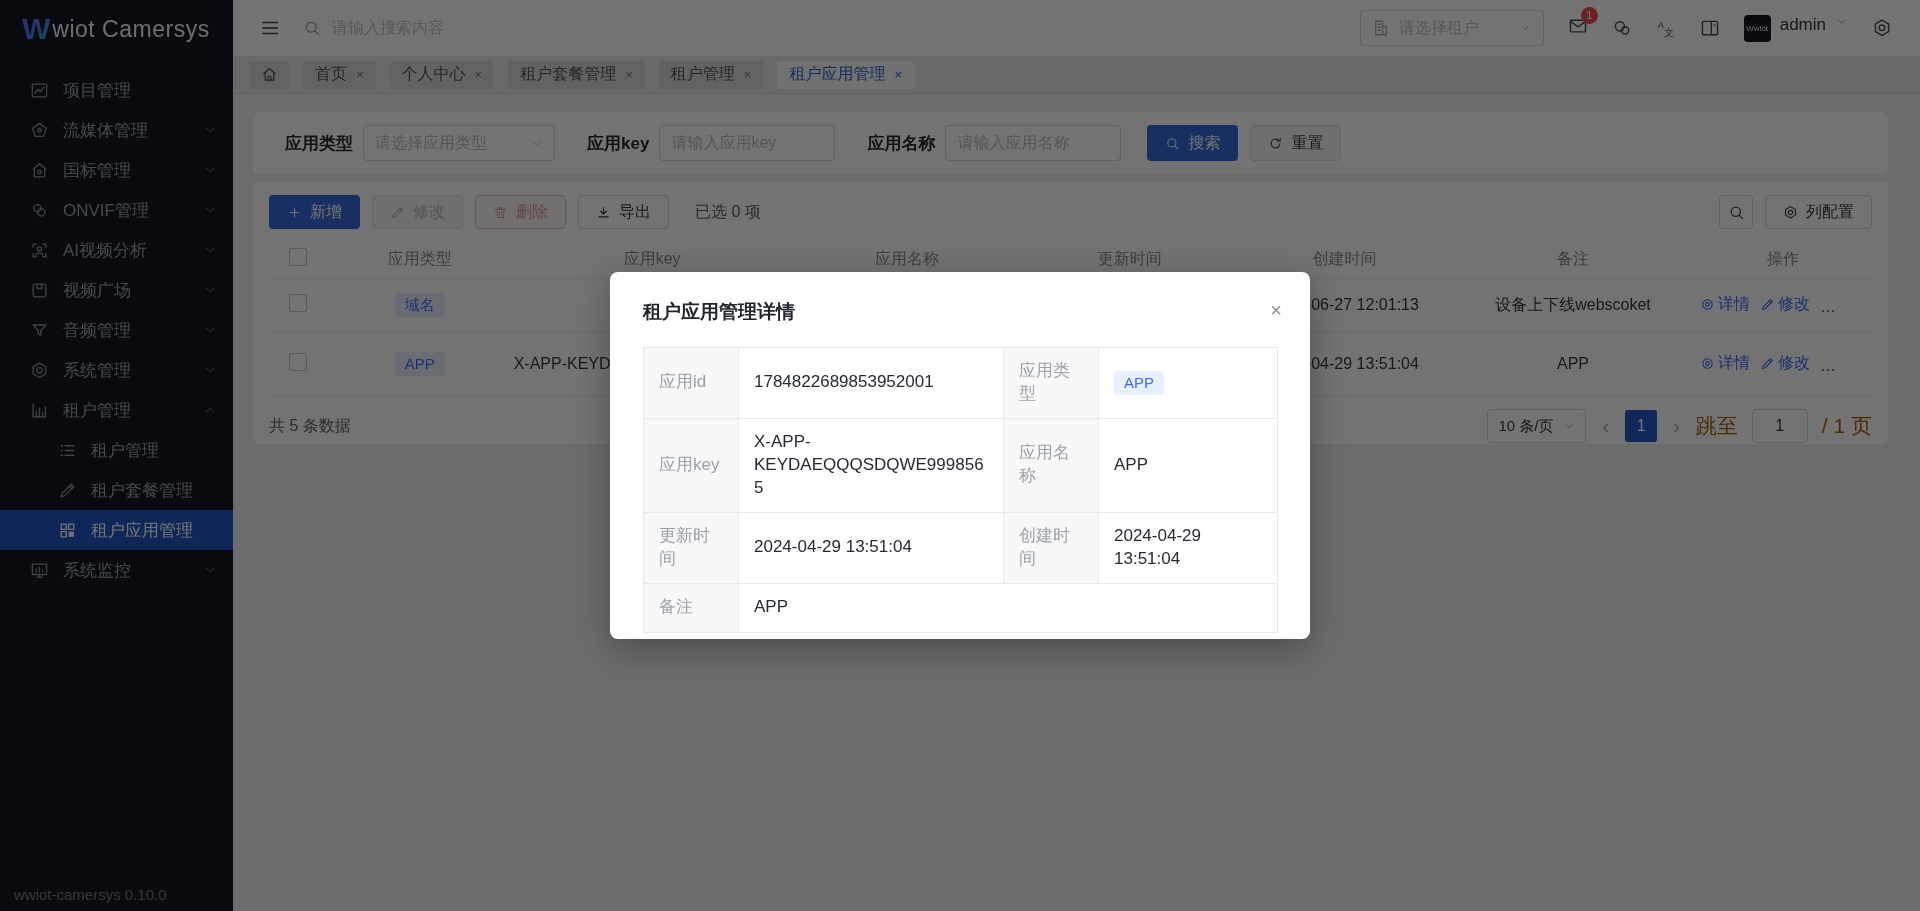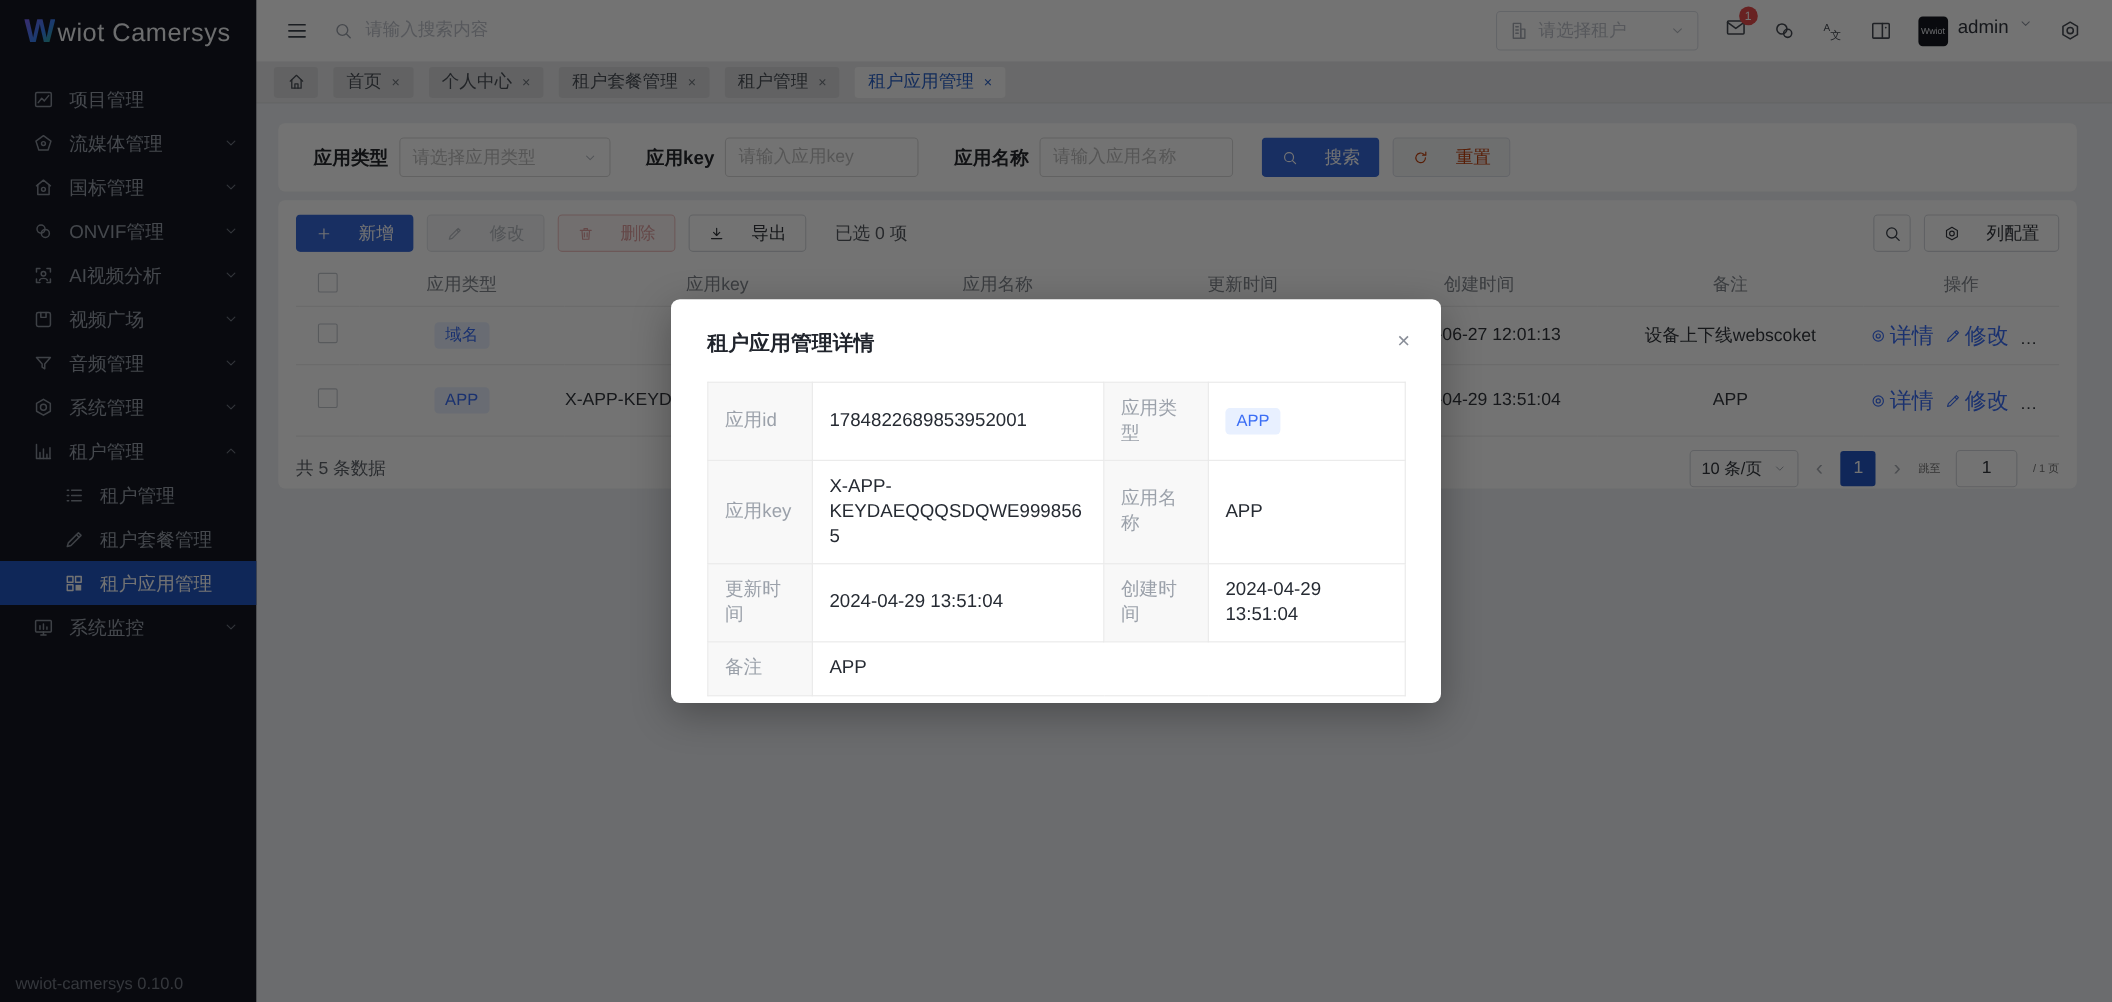--- a/index.html
+++ b/index.html
@@ -62,59 +62,59 @@
   
   .card{position:absolute;background:#ffffff;border-radius:6px;box-sizing:border-box}
   .filter-card{left:253px;right:32px;top:112px;height:62px;display:flex;align-items:center;padding:0 32px}
   .f-label{font-size:17px;font-weight:600;color:#26292e;margin-right:10px;white-space:nowrap}
   .f-select,.f-input{height:36px;border:1px solid #d9d9d9;border-radius:4px;box-sizing:border-box;font-size:16px}
   .f-select{width:192px;display:flex;align-items:center;padding:16px 11px;color:#bfbfbf;cursor:pointer}
   .f-select .chev{margin-left:auto;font-size:13px;color:#b6bac2}
   .f-input{width:176px;padding:0 11px;outline:none;color:#333}
   .f-input::placeholder{color:#bfbfbf}
   .gap32{width:32px}.gap26{width:26px}
-  .btn{height:36px;border-radius:4px;display:inline-flex;align-items:center;justify-content:space-between;gap:24px;
+  .btn{height:36px;border-radius:4px;display:inline-flex;align-items:center;justify-content:space-between;gap:8px;
     font-size:16px;padding:0 17px;cursor:pointer;border:1px solid transparent;box-sizing:border-box;white-space:nowrap}
   .btn .icon{font-size:15px}
   .btn-primary{background:#3668d9;color:#fff}
   .btn-plain{background:#fff;border-color:#d5d8dd;color:#33373d}
-  .btn-reset{background:#f4f5f7;border-color:#dcdfe6;color:#c2410c;margin-left:12px}
+  .btn-reset{background:#f4f5f7;border-color:#dcdfe6;color:#404040;margin-left:12px}
   .btn-disabled{background:#f5f6f8;border-color:#e3e5e8;color:#b8bcc2;cursor:not-allowed}
   .btn-danger-disabled{background:#fdf5f5;border-color:#efc3c3;color:#dfa0a0;cursor:not-allowed}
 
   .table-card{left:253px;right:32px;top:182px;height:262px;padding:12px 16px}
   .toolbar{display:flex;align-items:center;gap:12px;height:36px;margin-bottom:10px}
   .toolbar .btn{height:34px}
   .sel-info{font-size:16px;color:#55595f;margin-left:14px}
   .toolbar .spacer{flex:1}
   .icon-btn{width:34px;height:34px;border:1px solid #d5d8dd;border-radius:4px;display:flex;align-items:center;
     justify-content:center;font-size:17px;color:#3d434c;cursor:pointer;box-sizing:border-box}
 
   table.grid{width:100%;border-collapse:collapse;table-layout:fixed}
   table.grid th{font-size:16px;color:#83888f;font-weight:normal;height:36px;border-bottom:1px solid #ececec;text-align:center}
   table.grid td{font-size:16px;color:#33373d;border-bottom:1px solid #ececec;text-align:center;
     overflow:hidden;white-space:nowrap;text-overflow:ellipsis}
   table.grid tr.r1 td{height:50px}
   table.grid tr.r2 td{height:62px}
   .cb{width:16px;height:16px;border:1px solid #c3c7cd;border-radius:2px;display:inline-block;background:#fff;cursor:pointer}
   .tag{display:inline-block;background:#e8f0ff;color:#3b6ef5;border-radius:4px;padding:3px 10px;font-size:15px;line-height:1.2}
-  .op-link{display:inline-flex;align-items:center;gap:3px;font-size:20px;cursor:pointer;margin:0 5px}
+  .op-link{display:inline-flex;align-items:center;gap:3px;font-size:16px;cursor:pointer;margin:0 5px}
   .op-link .icon{font-size:15px}
   .op-blue{color:#3b6ef5}.op-red{color:#d9564f}
 
   .pager{display:flex;align-items:center;margin-top:12px;height:34px}
   .total{font-size:16px;color:#5f646b}
   .pager .right{margin-left:auto;display:flex;align-items:center;gap:14px}
   .psize{height:34px;border:1px solid #d5d8dd;border-radius:4px;display:flex;align-items:center;gap:10px;
     padding:0 10px;font-size:15px;color:#33373d;box-sizing:border-box;cursor:pointer}
   .psize .chev{font-size:12px;color:#9aa0a8}
   .arrow{font-size:20px;color:#a9adb4;cursor:pointer;padding:0 2px}
   .pnum{width:32px;height:32px;background:#2458c5;color:#fff;border-radius:3px;display:flex;align-items:center;
     justify-content:center;font-size:16px;cursor:pointer}
-  .jump-label,.jump-total{font-size:10px;color:#737373}
+  .jump-label,.jump-total{font-size:21px;color:#a16207}
   .jump-input{width:56px;height:34px;border:1px solid #d5d8dd;border-radius:4px;text-align:center;font-size:16px;
     color:#33373d;outline:none;box-sizing:border-box}
 
   
   .dim{position:absolute;inset:0;background:rgba(0,0,0,0.55);z-index:20}
   .modal{position:absolute;left:610px;top:272px;width:700px;height:367px;background:#fff;border-radius:8px;
     box-shadow:0 10px 36px rgba(0,0,0,.3);z-index:30;box-sizing:border-box;padding:0 33px}
   .modal-title{font-size:19px;font-weight:bold;color:#20242c;display:block;padding-top:27px}
   .modal-close{position:absolute;top:28px;right:28px;font-size:20px;color:#8a8f99;cursor:pointer;line-height:1}
   table.dtable{border-collapse:collapse;table-layout:fixed;width:634px;margin-top:22px}

